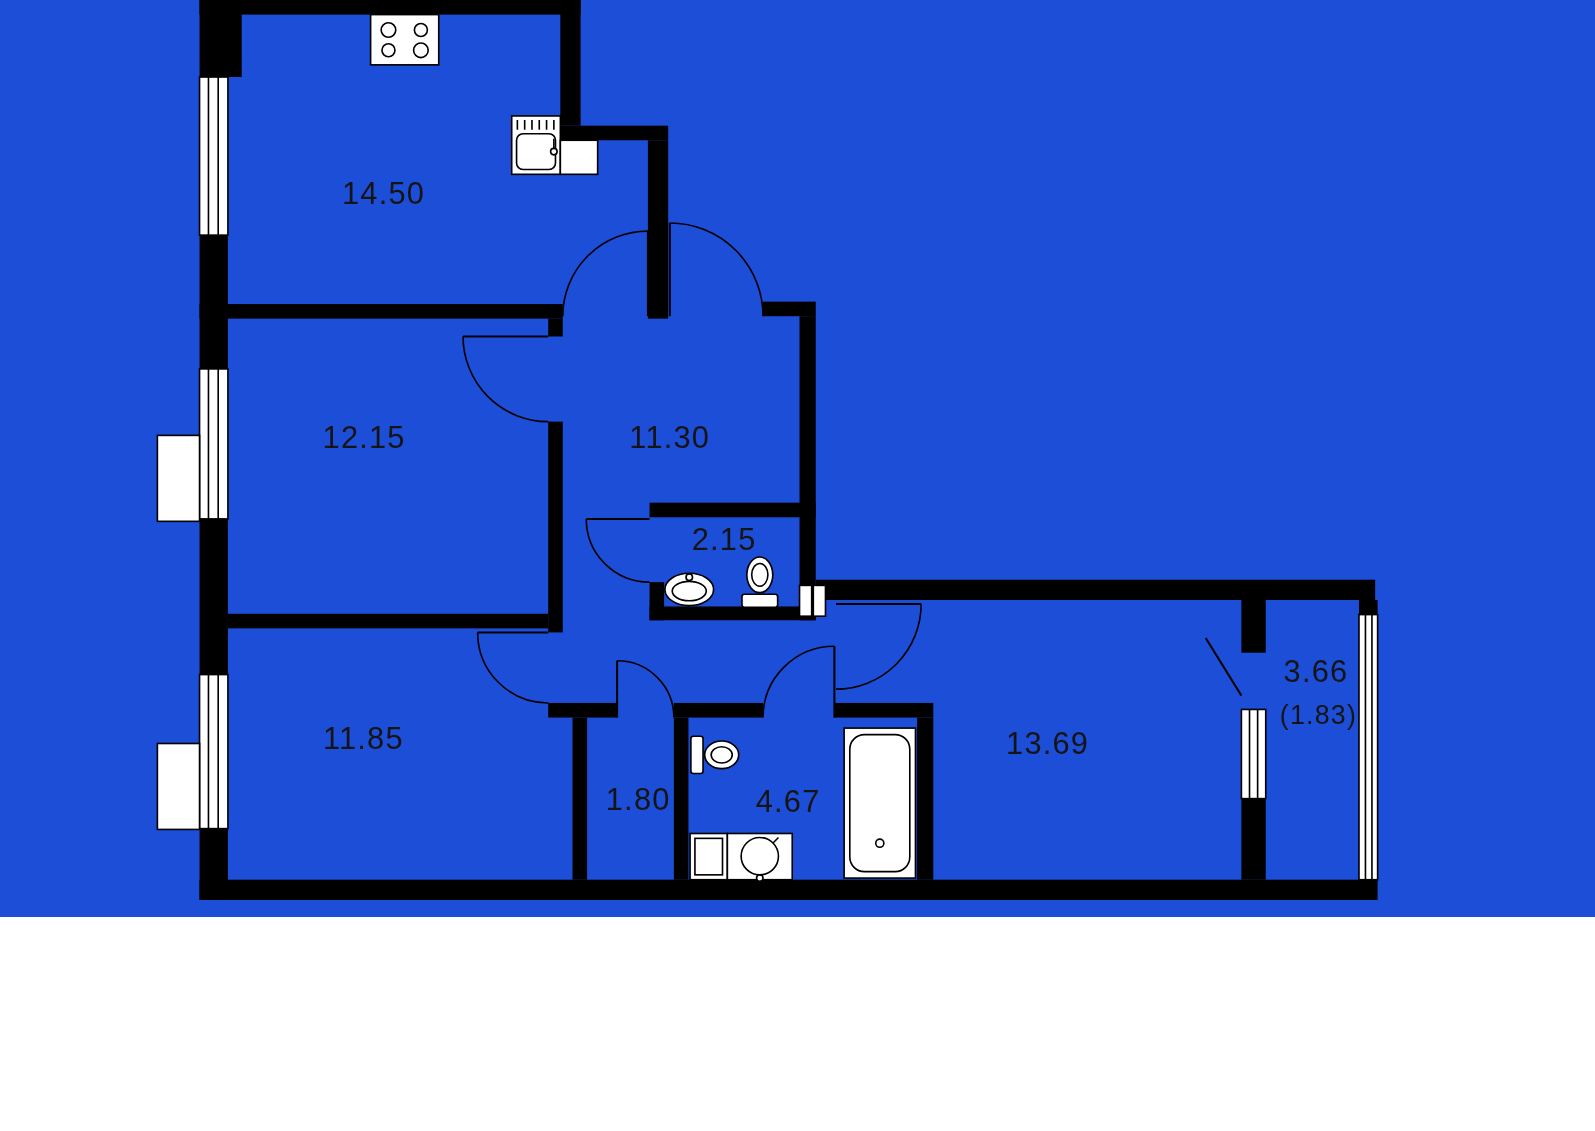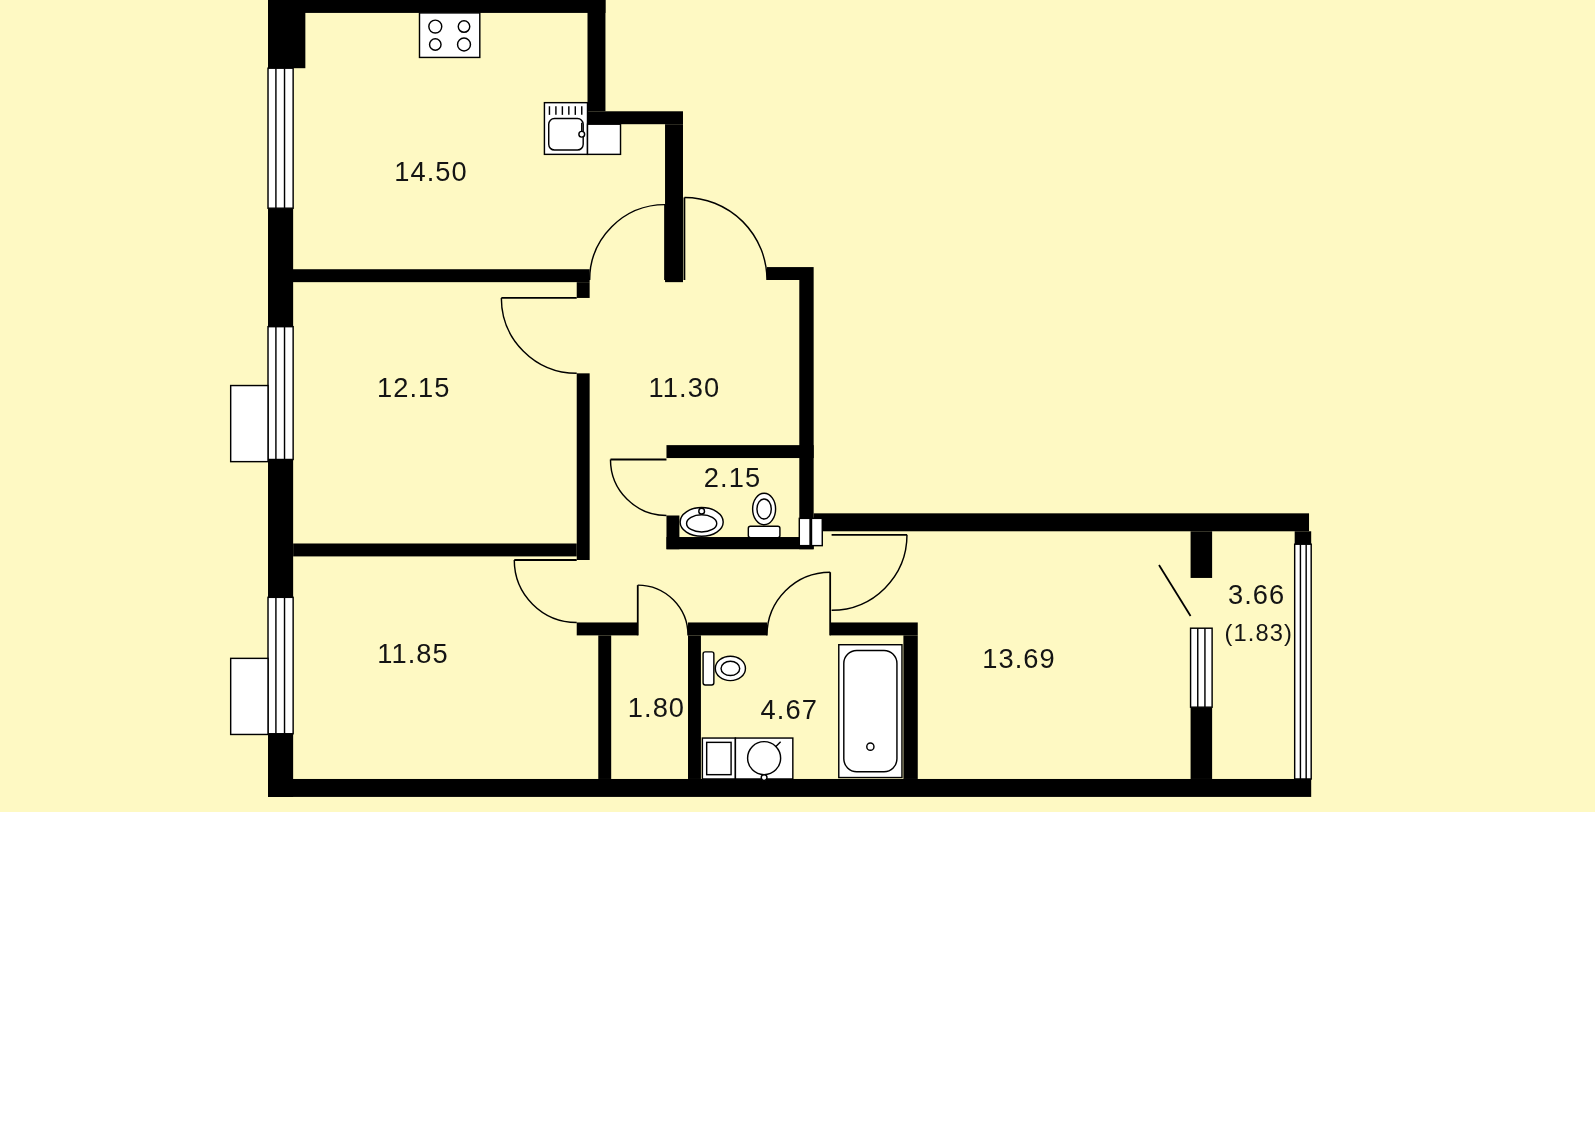--- a/index.html
+++ b/index.html
@@ -1,16 +1,16 @@
 <!DOCTYPE html>
 <html><head>
 <meta charset="utf-8">
 <style>
   html,body{margin:0;padding:0;background:#ffffff;}
-  .stage{position:relative;width:1595px;height:812px;background:#fef9c3;overflow:hidden;}
+  .stage{position:relative;width:1595px;height:917px;background:#1d4ed8;overflow:hidden;}
   svg{display:block;width:100%;height:100%;}
   .wall{fill:#000000;stroke:none;}
   .thin{fill:#ffffff;stroke:#000000;stroke-width:2;}
   .line{fill:none;stroke:#000000;stroke-width:2;}
   .leaf{fill:none;stroke:#000000;stroke-width:2.5;}
   .fix{fill:#ffffff;stroke:#000000;stroke-width:2;}
   text{font-family:"Liberation Sans","DejaVu Sans",sans-serif;font-weight:500;fill:#141414;letter-spacing:1.5px;}
   .lbl{font-size:38px;}
   .lbl-sm{font-size:33px;}
 </style>

